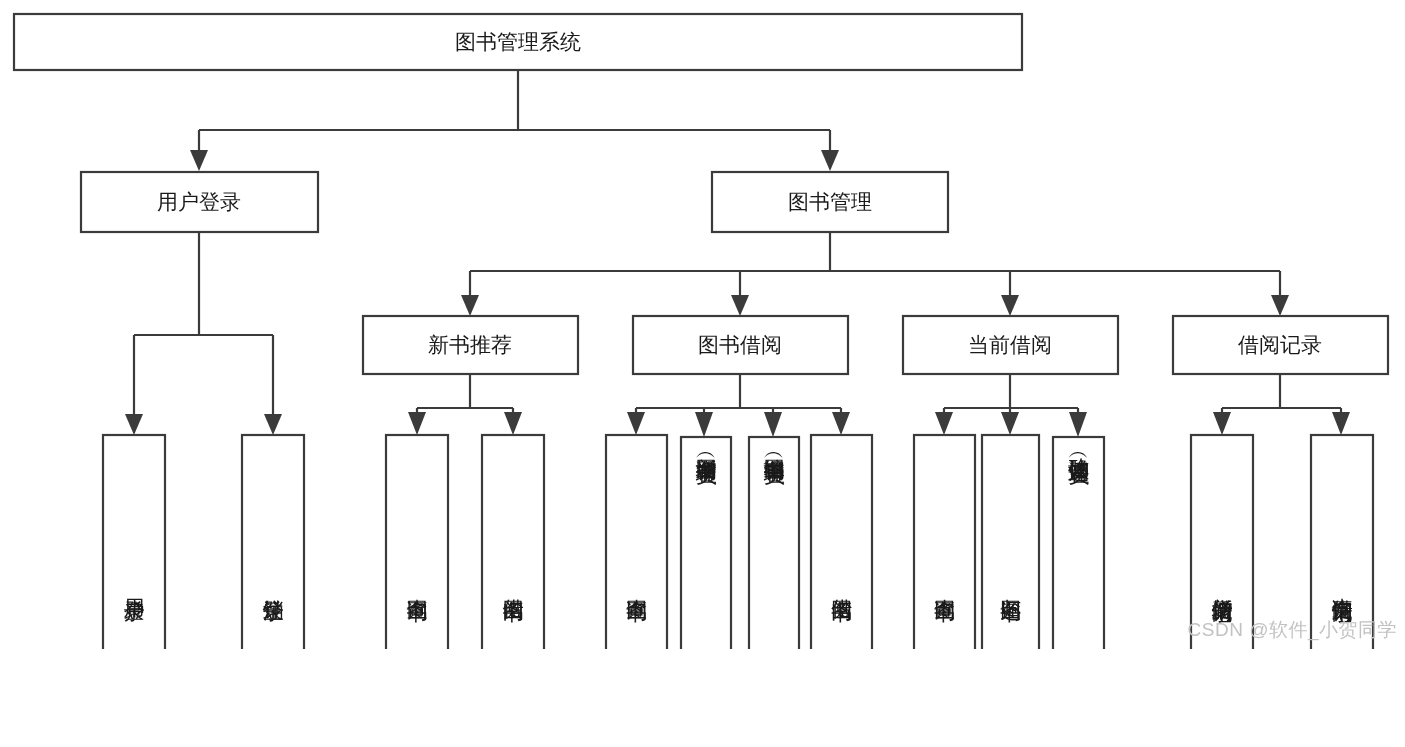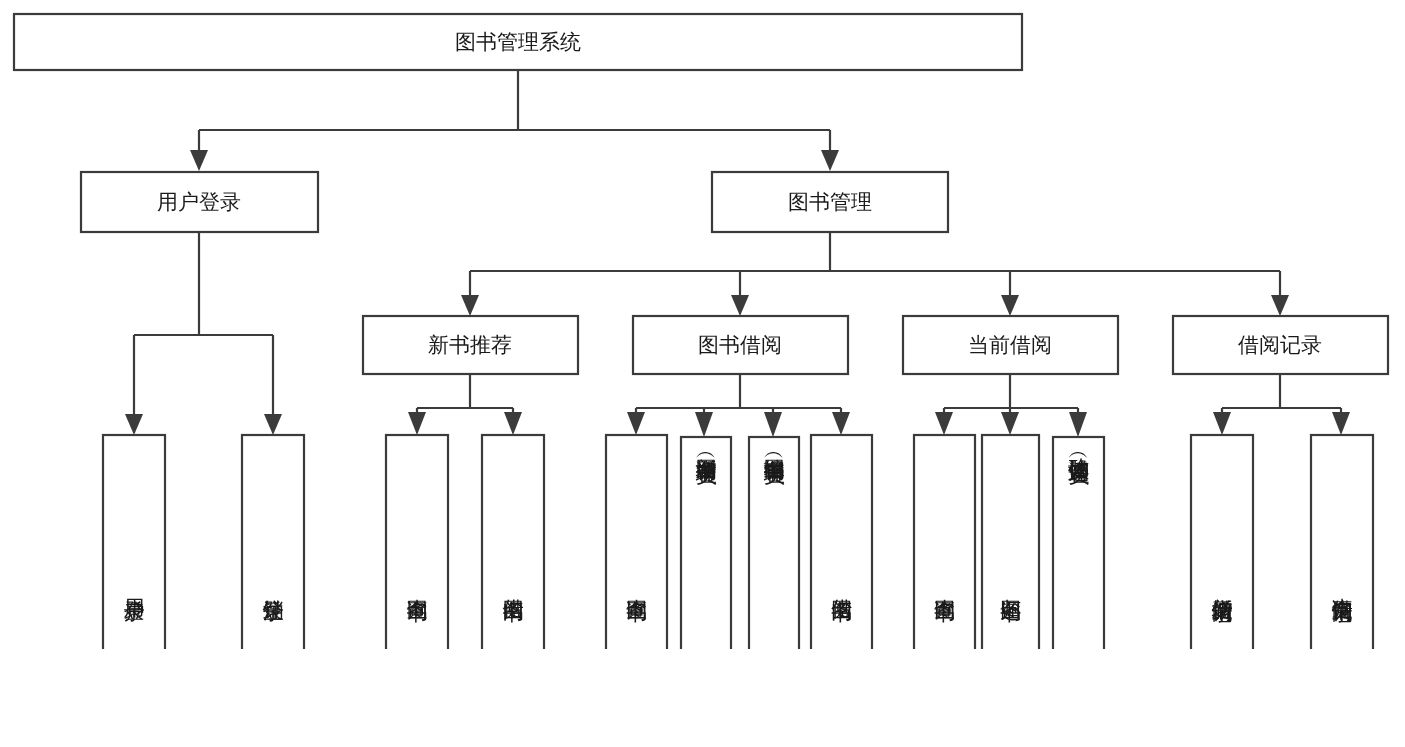--- a/index.html
+++ b/index.html
@@ -224,14 +224,15 @@
     <span class="vert-label">确认归还（管理员）</span>
   </div>
 
   <div class="vert-label-wrap" style="left:1191px; top:435px; width:62px; height:298px;">
     <span class="vert-label">新增借阅记录</span>
   </div>
   <div class="vert-label-wrap" style="left:1311px; top:435px; width:62px; height:298px;">
     <span class="vert-label">查询借阅记录</span>
   </div>
 
+  <div class="watermark">CSDN @软件_小贺同学</div>
 
 </div>
 
 </body></html>

